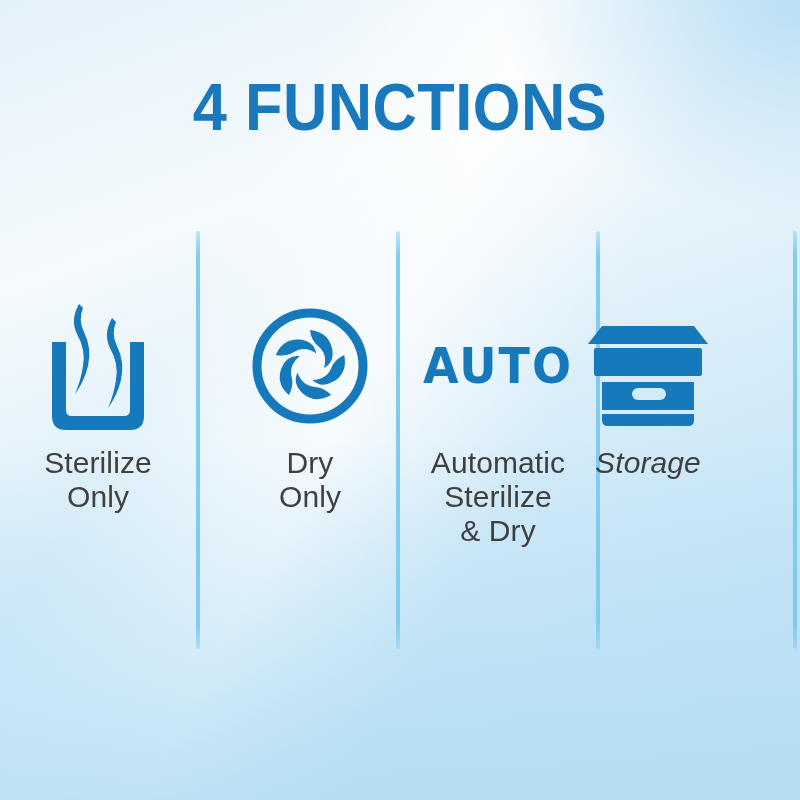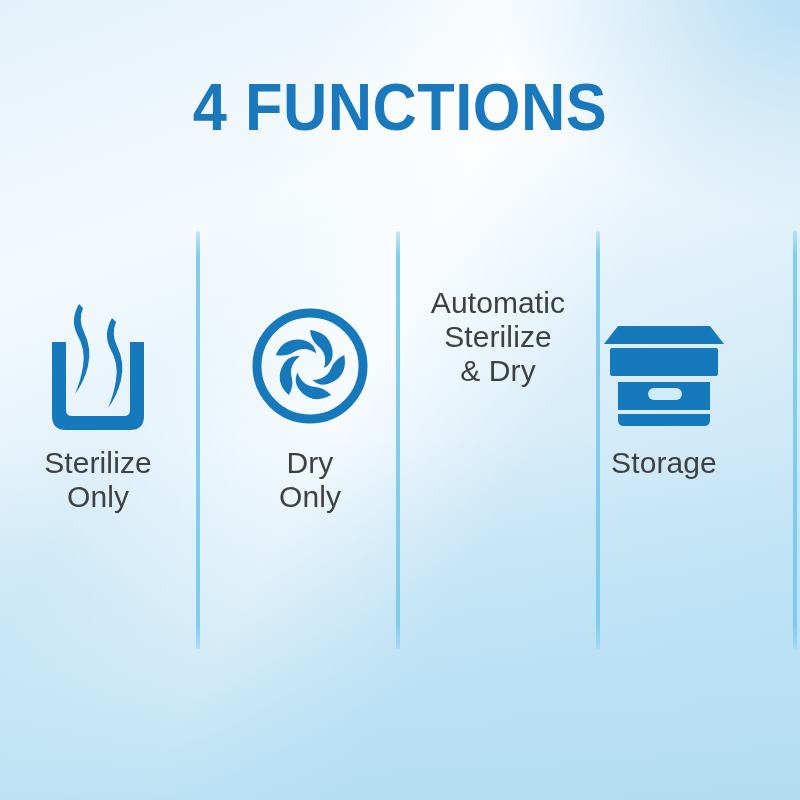--- a/index.html
+++ b/index.html
@@ -184,26 +184,29 @@
             <path d="M62 26 Q80 28 84 44 Q87 58 76 64 Q80 50 70 42 Q63 36 62 26 Z"></path>
           </g>
         </g>
       </svg>
     </div>
     <div class="col-label">Dry
 Only</div>
   </div>
 
   <div class="col" style="left:400px; width:196px;">
+    <div class="icon-slot">
+      <span class="auto-text">AUTO</span>
+    </div>
     <div class="col-label">Automatic
 Sterilize
 &amp; Dry</div>
   </div>
 
-  <div class="col" style="left:584px; width:160px;">
+  <div class="col" style="left:568px; width:160px;font-style:italic;">
     <div class="icon-slot">
       <svg width="128" height="124" viewBox="0 0 128 124">
 
         <path d="M18 22 L110 22 L124 40 L4 40 Z" fill="#1579bc"></path>
 
         <rect x="10" y="44" width="108" height="28" rx="2" fill="#1579bc"></rect>
 
         <path d="M18 78 L110 78 L110 106 L18 106 Z" fill="#1579bc"></path>
 
         <rect x="48" y="84" width="34" height="12" rx="6" fill="#d2ebf8"></rect>

